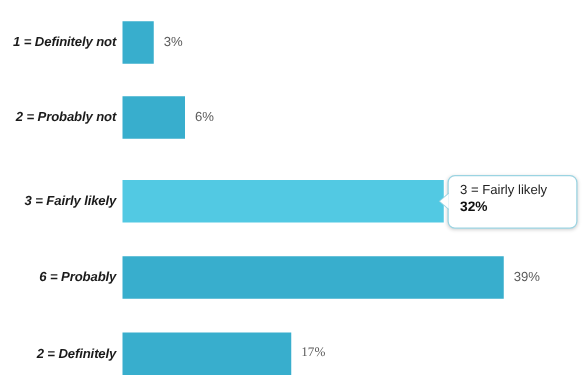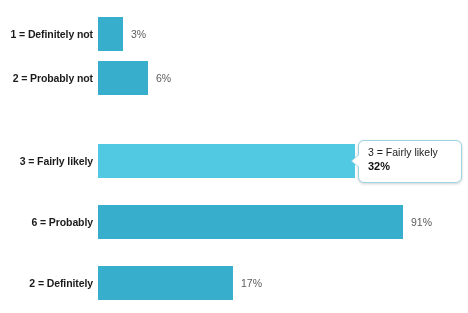--- a/index.html
+++ b/index.html
@@ -31,20 +31,21 @@
     top: 0;
     width: 93px;
     height: 36px;
     line-height: 36px;
     text-align: right;
     font-size: 10.5px;
     font-weight: bold;
     color: #1b1b1b;
     white-space: nowrap;
     letter-spacing: -0.1px;
+    font-style: italic;
   }
   .bar-track {
     position: absolute;
     left: 98px;
     top: 0;
     height: 36px;
   }
   .bar {
     position: absolute;
     left: 0;
@@ -124,49 +125,49 @@
 <div id="chart-root">
 
   <div class="bar-row" style="top:16px;">
     <div class="cat-label">1 = Definitely not</div>
     <div class="bar-track">
       <div class="bar" style="width:25px;"></div>
       <div class="value-label" style="left:33px;">3%</div>
     </div>
   </div>
 
-  <div class="bar-row" style="top:60px;">
+  <div class="bar-row" style="top:76px;">
     <div class="cat-label">2 = Probably not</div>
     <div class="bar-track">
       <div class="bar" style="width:50px;"></div>
       <div class="value-label" style="left:58px;">6%</div>
     </div>
   </div>
 
   <div class="bar-row" style="top:143px;">
     <div class="cat-label">3 = Fairly likely</div>
     <div class="bar-track">
       <div class="bar highlight" style="width:257px;"></div>
       <div class="value-label muted" style="left:265px;">32%</div>
     </div>
   </div>
 
   <div class="bar-row" style="top:204px;">
     <div class="cat-label">6 = Probably</div>
     <div class="bar-track">
       <div class="bar" style="width:305px;"></div>
-      <div class="value-label" style="left:313px;">91%</div>
+      <div class="value-label" style="left:313px;">39%</div>
     </div>
   </div>
 
   <div class="bar-row" style="top:265px;">
     <div class="cat-label">2 = Definitely</div>
     <div class="bar-track">
       <div class="bar" style="width:135px;"></div>
-      <div class="value-label" style="left:143px;">17%</div>
+      <div class="value-label" style="left:143px;font-family:Liberation Serif, serif;">17%</div>
     </div>
   </div>
 
   <div id="tooltip">
     <span class="tt-arrow-outer"></span>
     <span class="tt-arrow-inner"></span>
     <div class="tt-inner">
       <div class="tt-title">3 = Fairly likely</div>
       <div class="tt-value">32%</div>
     </div>

